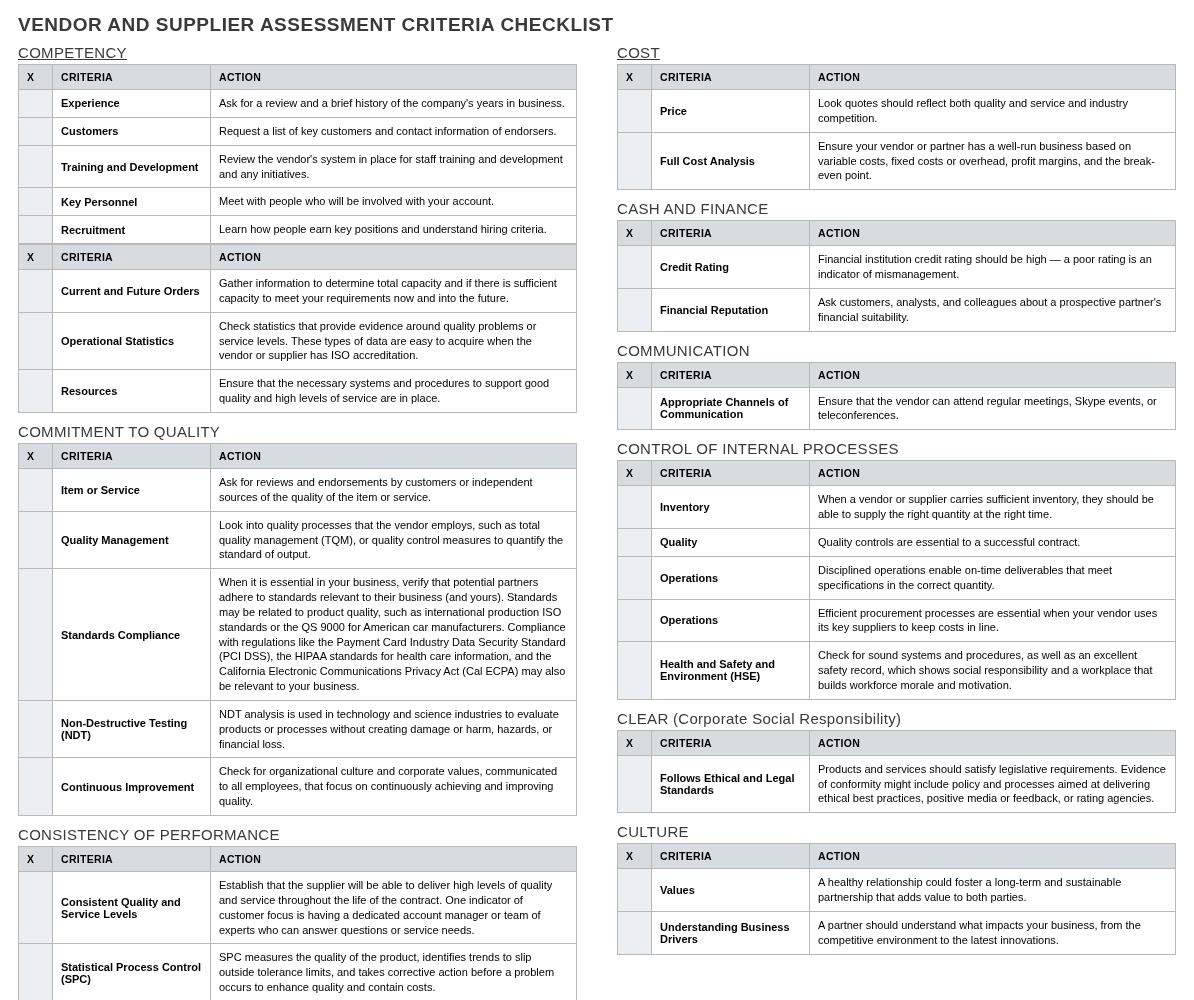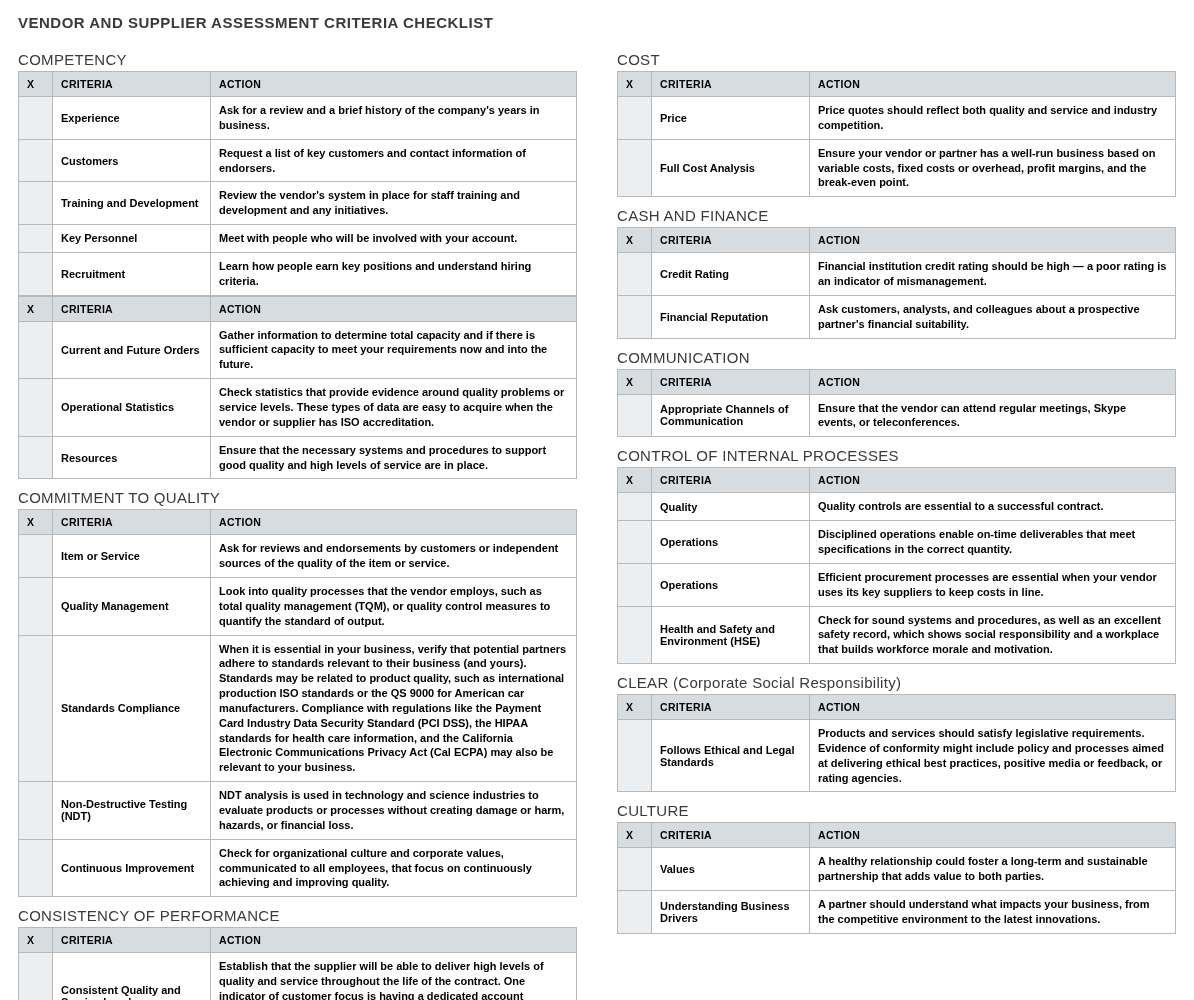--- a/index.html
+++ b/index.html
@@ -6,39 +6,39 @@
   body {
     font-family: "Century Gothic", "Avant Garde", sans-serif;
     font-size: 11px;
     color: #000;
     background: #fff;
     margin: 0;
     padding: 14px 18px;
     width: 1194px;
   }
   .page-title {
-    font-size: 15px;
+    font-size: 19px;
     font-weight: bold;
     letter-spacing: 0.5px;
     margin: 0 0 4px 0;
     color: #3a3a3a;
   }
   .columns {
     display: flex;
     gap: 40px;
   }
   .col { flex: 1; min-width: 0; }
   .section-title {
     font-size: 15px;
     font-weight: normal;
     color: #3a3a3a;
     margin: 10px 0 3px 0;
     letter-spacing: 0.3px;
   }
-  .section:first-child .section-title { margin-top: 16px; }
+  .section:first-child .section-title { margin-top: 4px; text-decoration: underline; }
   table {
     width: 100%;
     border-collapse: collapse;
     table-layout: fixed;
   }
   th, td {
     border: 1px solid #b8b8b8;
     padding: 6px 8px;
     vertical-align: middle;
     text-align: left;
@@ -46,21 +46,21 @@
   th {
     background: #d7dce1;
     font-weight: bold;
     font-size: 10.5px;
     letter-spacing: 0.3px;
   }
   col.x  { width: 34px; }
   col.cr { width: 158px; }
   td.x-cell { background: #eceff2; text-align:center; }
   td.criteria { font-weight: bold; }
-  td.action { font-weight: bold; line-height: 1.35; }
+  td.action { font-weight: normal; line-height: 1.35; }
 </style>
 </head>
 <body>
 
 <h1 class="page-title">VENDOR AND SUPPLIER ASSESSMENT CRITERIA CHECKLIST</h1>
 
 <div class="columns">
   <div class="col" id="col-left">
       <div class="section">
         <div class="section-title">COMPETENCY</div>
@@ -226,21 +226,21 @@
             <tr>
               <th>X</th>
               <th>CRITERIA</th>
               <th>ACTION</th>
             </tr>
           </thead>
           <tbody>
             <tr>
               <td class="x-cell"></td>
               <td class="criteria">Price</td>
-              <td class="action">Price quotes should reflect both quality and service and industry competition.</td>
+              <td class="action">Look quotes should reflect both quality and service and industry competition.</td>
             </tr>
             <tr>
               <td class="x-cell"></td>
               <td class="criteria">Full Cost Analysis</td>
               <td class="action">Ensure your vendor or partner has a well-run business based on variable costs, fixed costs or overhead, profit margins, and the break-even point.</td>
             </tr>
           </tbody>
         </table>
       </div>
       <div class="section">
@@ -305,20 +305,25 @@
             <col>
           </colgroup>
           <thead>
             <tr>
               <th>X</th>
               <th>CRITERIA</th>
               <th>ACTION</th>
             </tr>
           </thead>
           <tbody>
+            <tr>
+              <td class="x-cell"></td>
+              <td class="criteria">Inventory</td>
+              <td class="action">When a vendor or supplier carries sufficient inventory, they should be able to supply the right quantity at the right time.</td>
+            </tr>
             <tr>
               <td class="x-cell"></td>
               <td class="criteria">Quality</td>
               <td class="action">Quality controls are essential to a successful contract.</td>
             </tr>
             <tr>
               <td class="x-cell"></td>
               <td class="criteria">Operations</td>
               <td class="action">Disciplined operations enable on-time deliverables that meet specifications in the correct quantity.</td>
             </tr>

